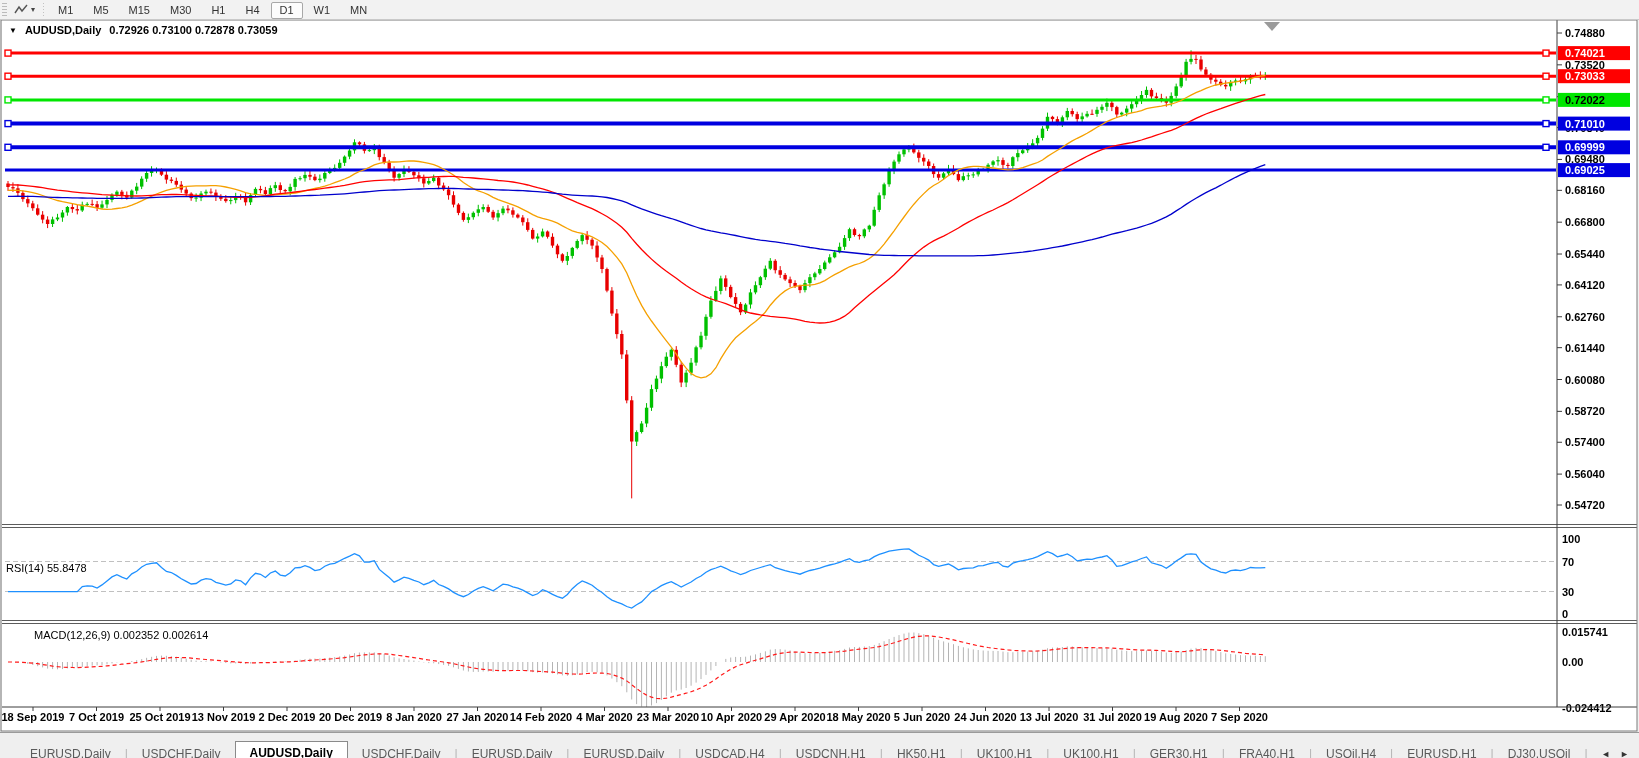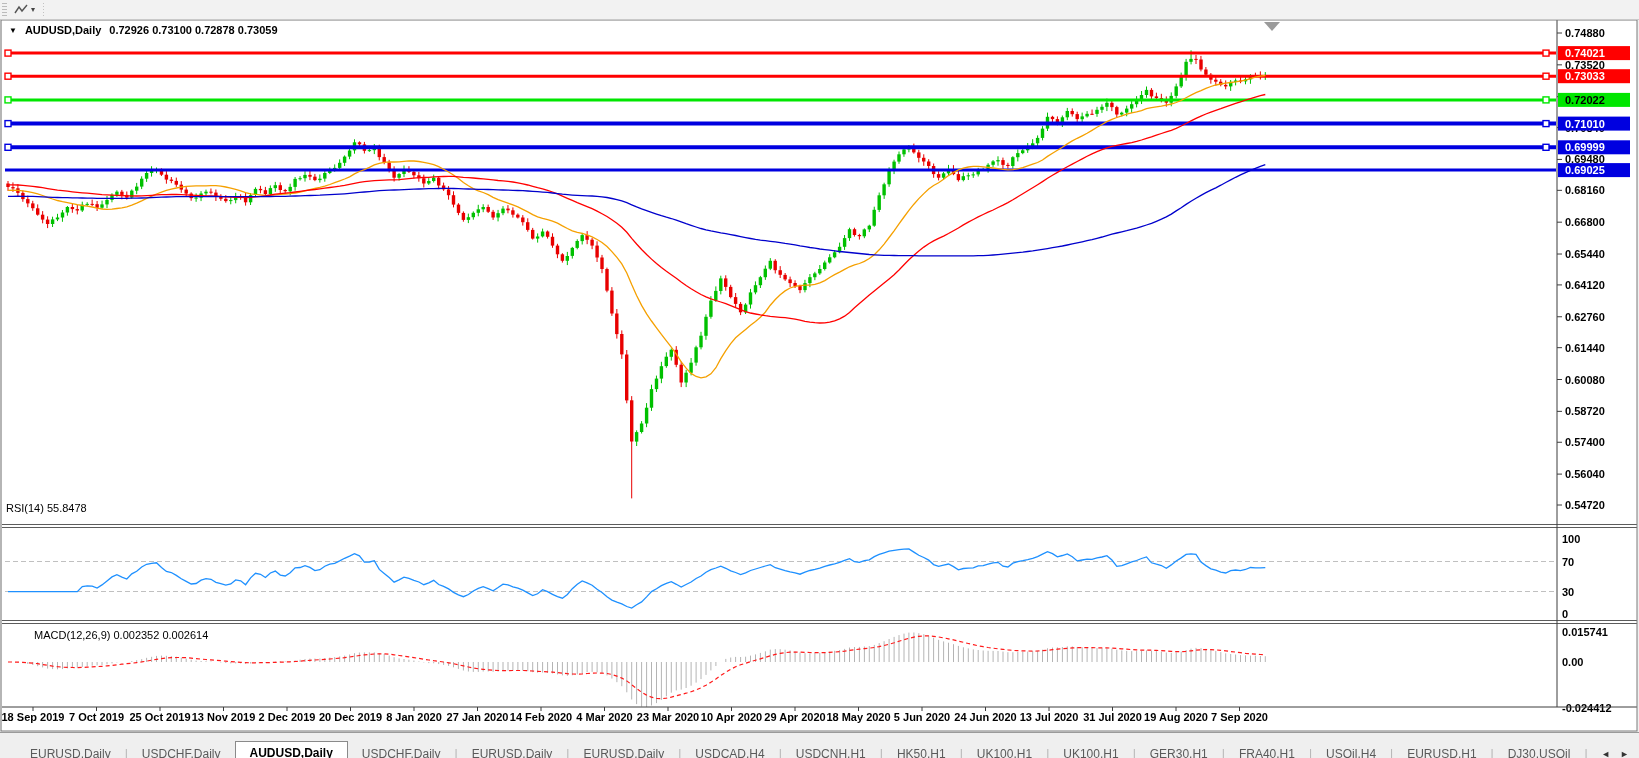--- a/index.html
+++ b/index.html
@@ -17,21 +17,21 @@
         background:repeating-linear-gradient(#c2c2c2 0 1px,transparent 1px 3px);}
   .tool-btn{display:inline-flex;align-items:center;gap:2px;padding:1px 4px;cursor:default;}
   .tool-btn .dd{font-size:8px;color:#444;}
   .pbtn{display:inline-block;padding:1px 8px;margin:0 1px;font-size:11px;color:#333;
         border:1px solid transparent;border-radius:2px;cursor:default;line-height:13px;}
   .pbtn.active{background:#fcfcfc;border-color:#a8a8a8;}
   .chart-title{position:absolute;left:9px;top:24px;z-index:2;font-size:11px;font-weight:bold;
                color:#000;display:flex;gap:8px;align-items:center;}
   .chart-title .dd{font-size:8px;}
   .panel-label{position:absolute;left:6px;z-index:2;font-size:11px;color:#000;}
-  #rsi-label{top:502px;}
+  #rsi-label{top:562px;}
   #macd-label{top:629px;padding-left:28px;}
   .tabbar{position:absolute;left:0;top:732px;width:100%;height:42px;background:#efefef;
           border-top:1px solid #9a9a9a;z-index:2;display:flex;align-items:center;box-sizing:border-box;}
   #tab-items{display:flex;align-items:center;height:100%;padding-left:16px;flex:1 1 auto;overflow:hidden;}
   .tab{padding:0 14px;font-size:12px;color:#5a5a5a;white-space:nowrap;line-height:24px;cursor:default;}
   .tab.active{background:#ffffff;color:#000;font-weight:bold;border:1px solid #8a8a8a;
               border-bottom:1px solid #fff;height:25px;line-height:23px;box-sizing:border-box;}
   .tsep{color:#b5b5b5;font-size:12px;}
   .tab-scroll{display:flex;align-items:center;gap:10px;padding:0 10px;font-size:9px;color:#333;}
   .tab-scroll span{cursor:default;}
@@ -41,20 +41,21 @@
 
 <div class="toolbar">
   <span class="grip"></span>
   <span class="tool-btn">
     <svg width="15" height="13">
       <polyline points="1,10 5,4 8,8 13,2" fill="none" stroke="#555" stroke-width="1.4"></polyline>
     </svg>
     <span class="dd">▾</span>
   </span>
   <span class="toolbar-sep"></span>
+  <span id="period-buttons"><span class="pbtn">M1</span><span class="pbtn">M5</span><span class="pbtn">M15</span><span class="pbtn">M30</span><span class="pbtn">H1</span><span class="pbtn">H4</span><span class="pbtn active">D1</span><span class="pbtn">W1</span><span class="pbtn">MN</span></span>
 </div>
 
 <div class="chart-title">
   <span class="dd">▼</span>
   <span>AUDUSD,Daily</span>
   <span>0.72926 0.73100 0.72878 0.73059</span>
 </div>
 
 <div class="panel-label" id="rsi-label">RSI(14) 55.8478</div>
 <div class="panel-label" id="macd-label">MACD(12,26,9) 0.002352 0.002614</div>

